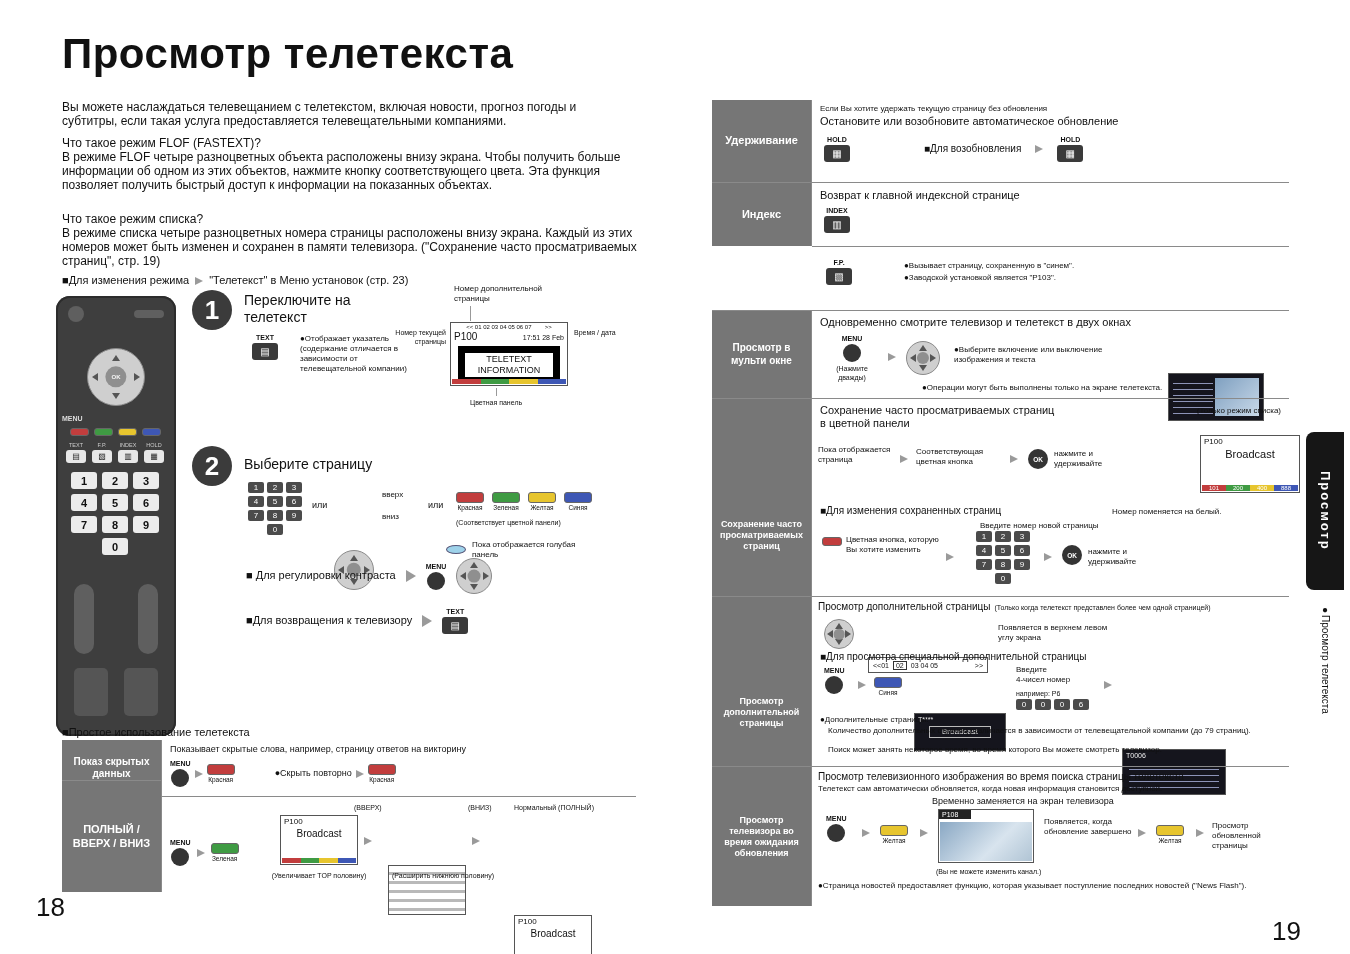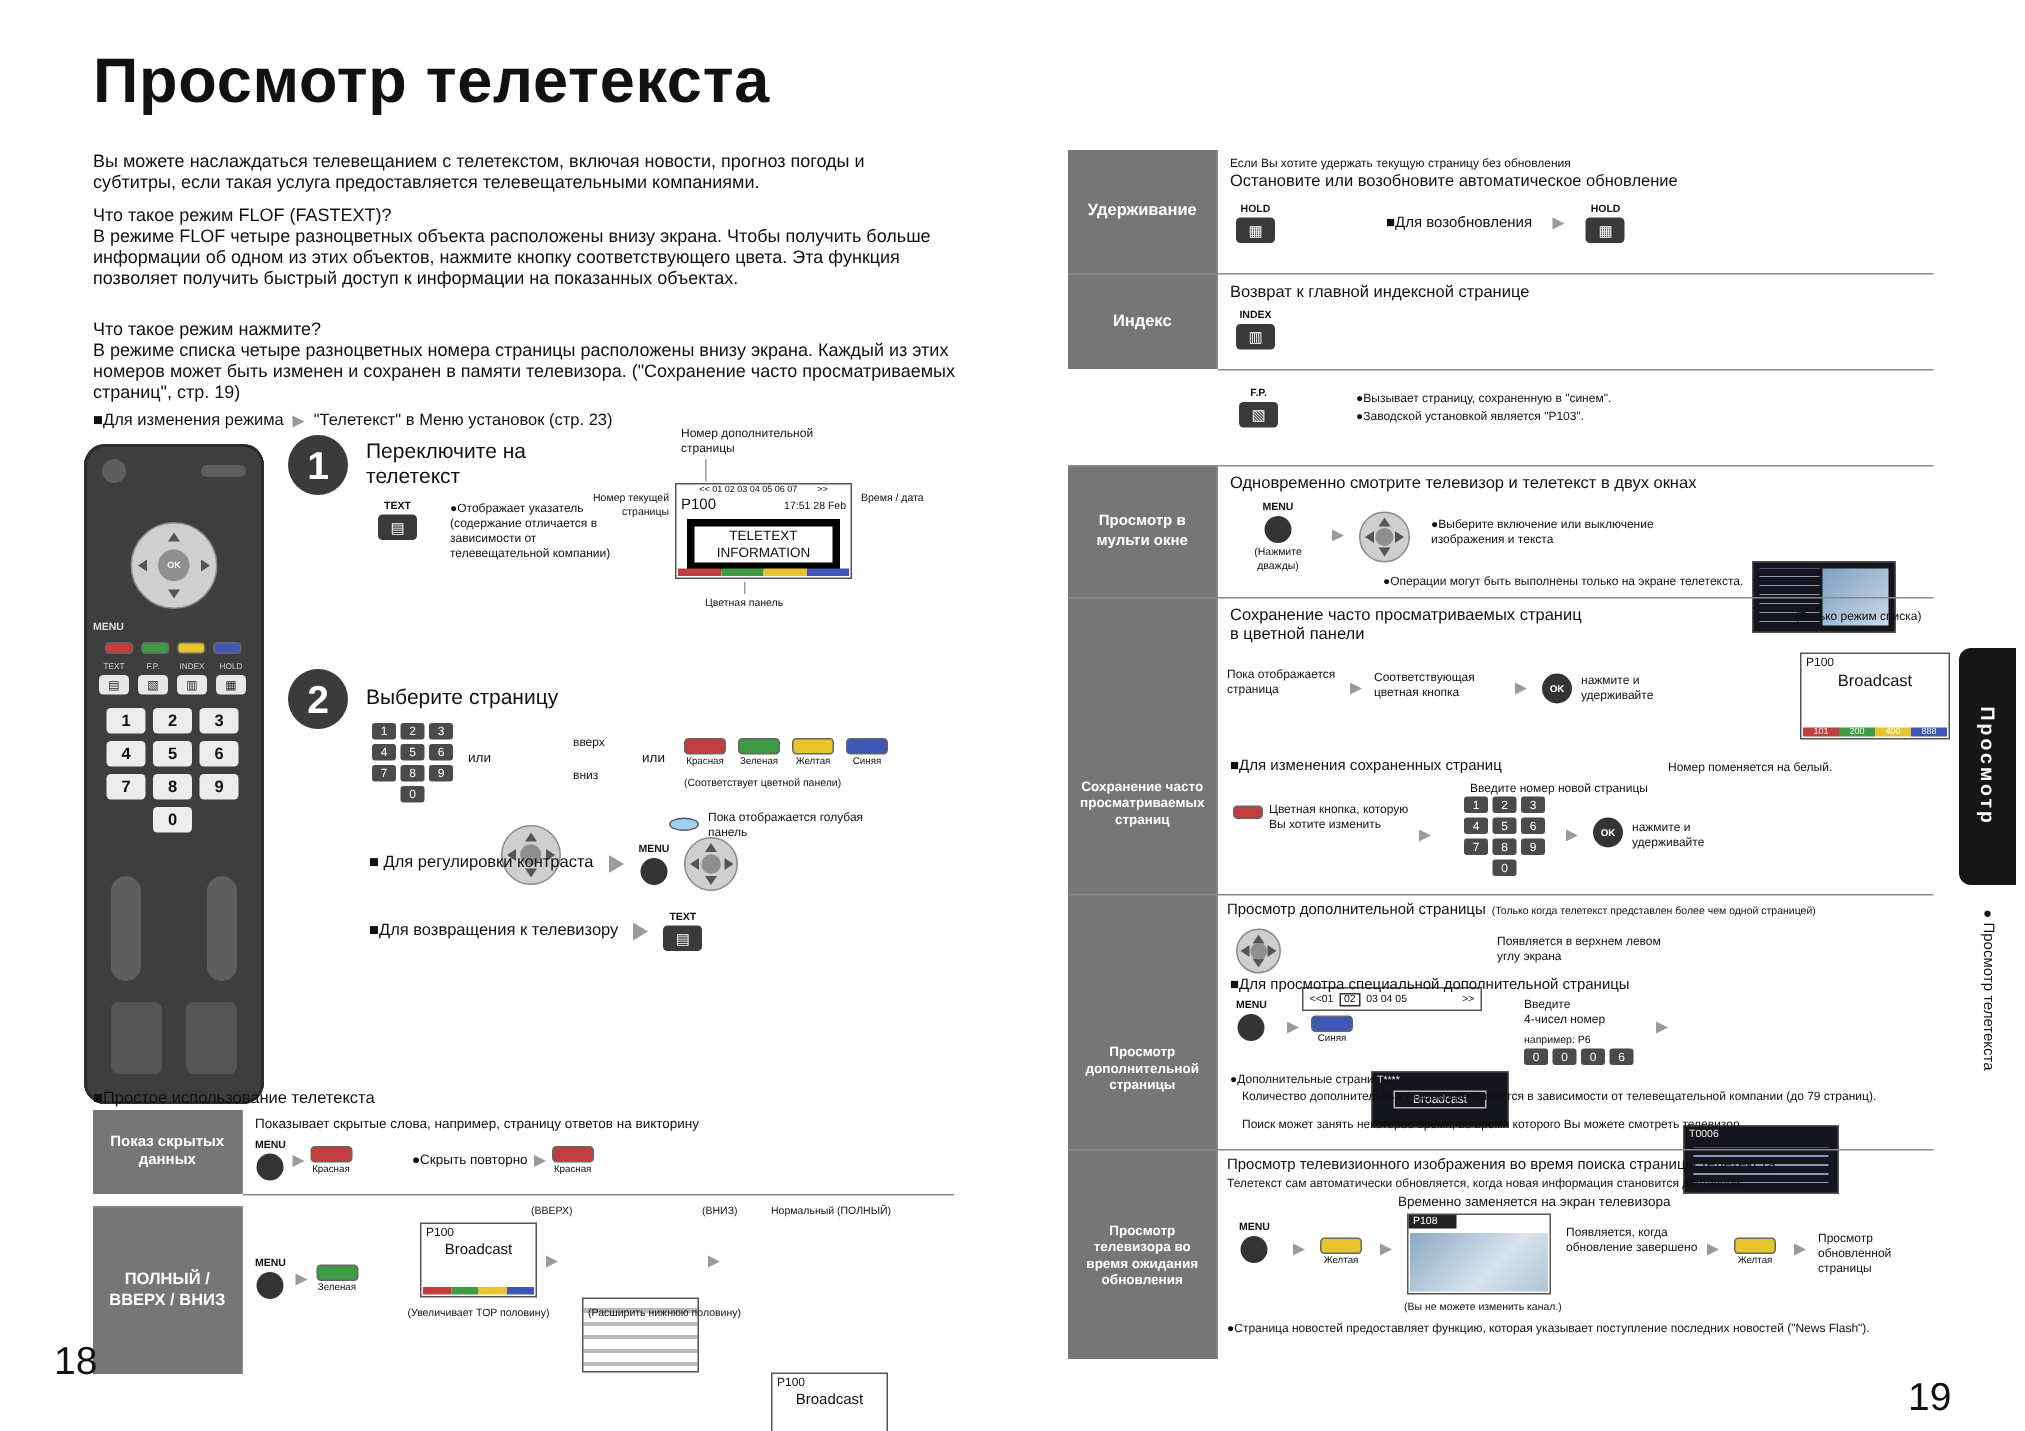--- a/index.html
+++ b/index.html
@@ -57,21 +57,21 @@
 </head>
 <body>
 
 <div class="sheet">
 
   
   <h1 class="abs title" style="left:62px;top:30px">Просмотр телетекста</h1>
   <p class="abs t12" style="left:62px;top:100px;width:565px">Вы можете наслаждаться телевещанием с телетекстом, включая новости, прогноз погоды и субтитры, если такая услуга предоставляется телевещательными компаниями.</p>
   <div class="abs t12 b" style="left:62px;top:136px">Что такое режим FLOF (FASTEXT)?</div>
   <p class="abs t12" style="left:62px;top:150px;width:580px">В режиме FLOF четыре разноцветных объекта расположены внизу экрана. Чтобы получить больше информации об одном из этих объектов, нажмите кнопку соответствующего цвета. Эта функция позволяет получить быстрый доступ к информации на показанных объектах.</p>
-  <div class="abs t12 b" style="left:62px;top:212px">Что такое режим нажмите?</div>
+  <div class="abs t12 b" style="left:62px;top:212px">Что такое режим списка?</div>
   <p class="abs t12" style="left:62px;top:226px;width:580px">В режиме списка четыре разноцветных номера страницы расположены внизу экрана. Каждый из этих номеров может быть изменен и сохранен в памяти телевизора. ("Сохранение часто просматриваемых страниц", стр. 19)</p>
   <div class="abs flowrow" style="left:62px;top:274px;gap:6px">
     <span class="t11 b">■Для изменения режима</span>
     <span class="arrsm"></span>
     <span class="t11">"Телетекст" в Меню установок (стр. 23)</span>
   </div>
 
   
   <div class="abs remote" style="left:56px;top:296px;width:120px;height:440px">
     <div class="abs" style="left:12px;top:10px;width:16px;height:16px;border-radius:50%;background:#5f5f5f"></div>
@@ -136,21 +136,21 @@
   <p class="abs t8" style="left:300px;top:334px;width:118px">●Отображает указатель (содержание отличается в зависимости от телевещательной компании)</p>
 
   <div class="abs t8" style="left:454px;top:284px;width:120px">Номер дополнительной страницы</div>
   <div class="ln" style="left:470px;top:306px;width:1px;height:15px"></div>
   <div class="abs scr" style="left:450px;top:322px;width:118px;height:64px">
     <div class="t6 c" style="white-space:pre">&lt;&lt; 01 02 03 04 05 06 07        &gt;&gt;</div>
     <div style="display:flex;justify-content:space-between;align-items:baseline;padding:0 3px">
       <span class="b t10">P100</span>
       <span class="t7">17:51 28 Feb</span>
     </div>
-    <div class="c" style="border:5px solid #000000;margin:2px 7px;padding:1px 0">
+    <div class="c" style="border:7px solid #000000;margin:2px 7px;padding:1px 0">
       <div class="b t9">TELETEXT</div>
       <div class="b t9">INFORMATION</div>
     </div>
     <div class="cbar" style="position:absolute;left:1px;right:1px;bottom:1px">
       <i class="cred"></i>
         <i class="cgreen"></i>
         <i class="cyellow"></i>
         <i class="cblue"></i>
     </div>
   </div>
@@ -249,21 +249,21 @@
           </span>
         <span class="t9" style="margin-left:36px">●Скрыть повторно</span>
         <span class="arrsm"></span>
         <span class="cgroup">
             <span class="cbtn cred"></span>
             <span class="clbl">Красная</span>
           </span>
       </div>
     </div>
 
-    <div class="abs thead t11" style="left:0;top:64px;width:100px;height:112px;border-top:1px solid #8a8a8a">ПОЛНЫЙ / ВВЕРХ / ВНИЗ</div>
+    <div class="abs thead t11" style="left:0;top:40px;width:100px;height:112px;border-top:1px solid #8a8a8a">ПОЛНЫЙ / ВВЕРХ / ВНИЗ</div>
     <div class="abs" style="left:100px;top:56px;width:474px;height:112px;border-top:1px solid #8a8a8a">
       <div class="abs flowrow" style="left:8px;top:42px;gap:6px">
         <span class="fgroup">
             <span class="flbl">MENU</span>
             <span class="mcirc"></span>
           </span>
         <span class="arrsm"></span>
         <span class="cgroup">
             <span class="cbtn cgreen"></span>
             <span class="clbl">Зеленая</span>

